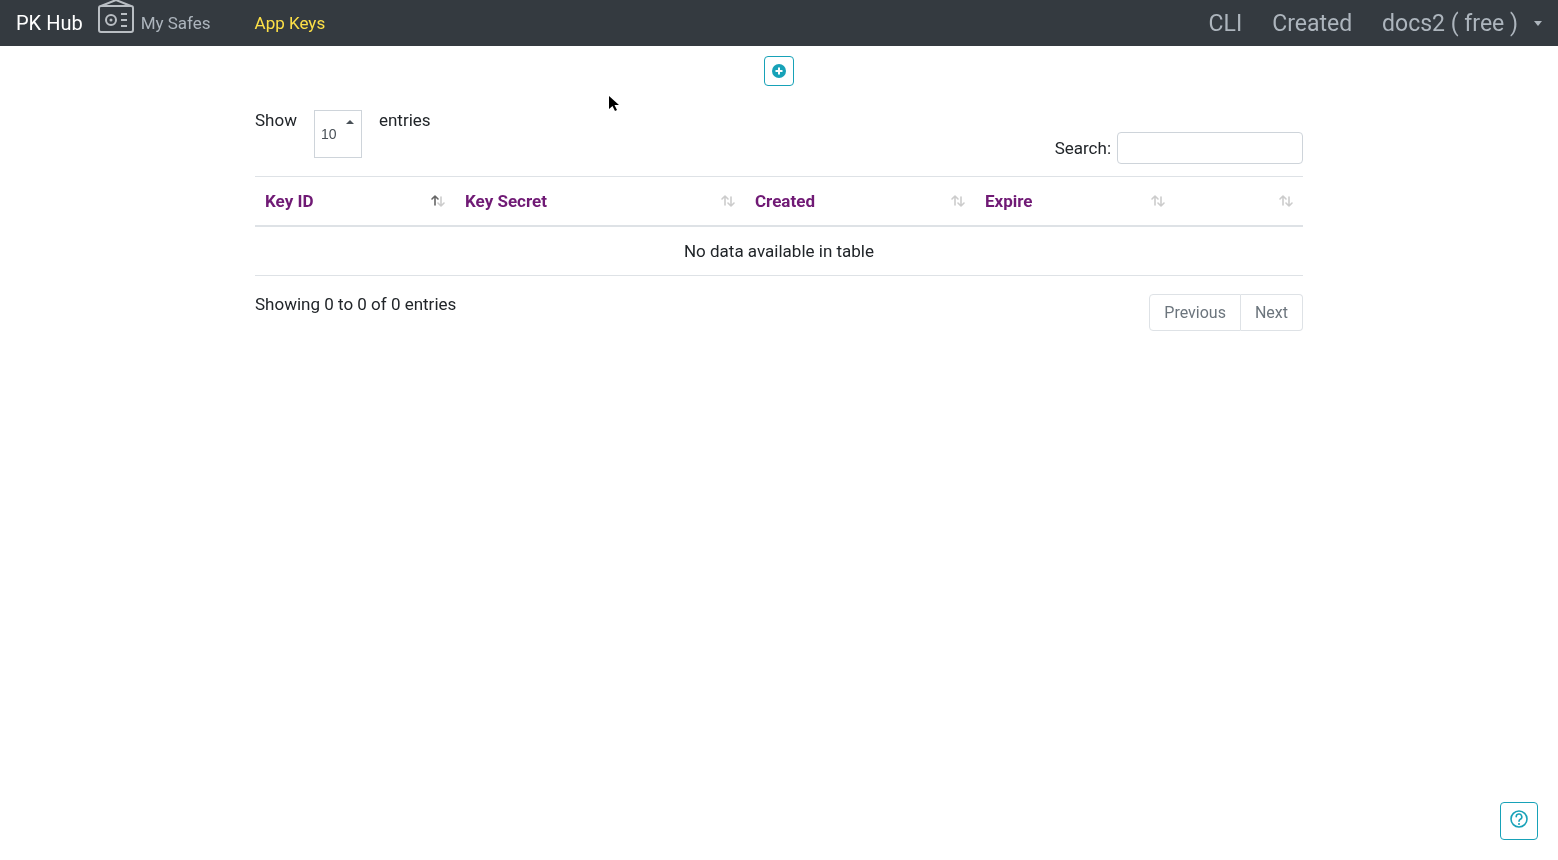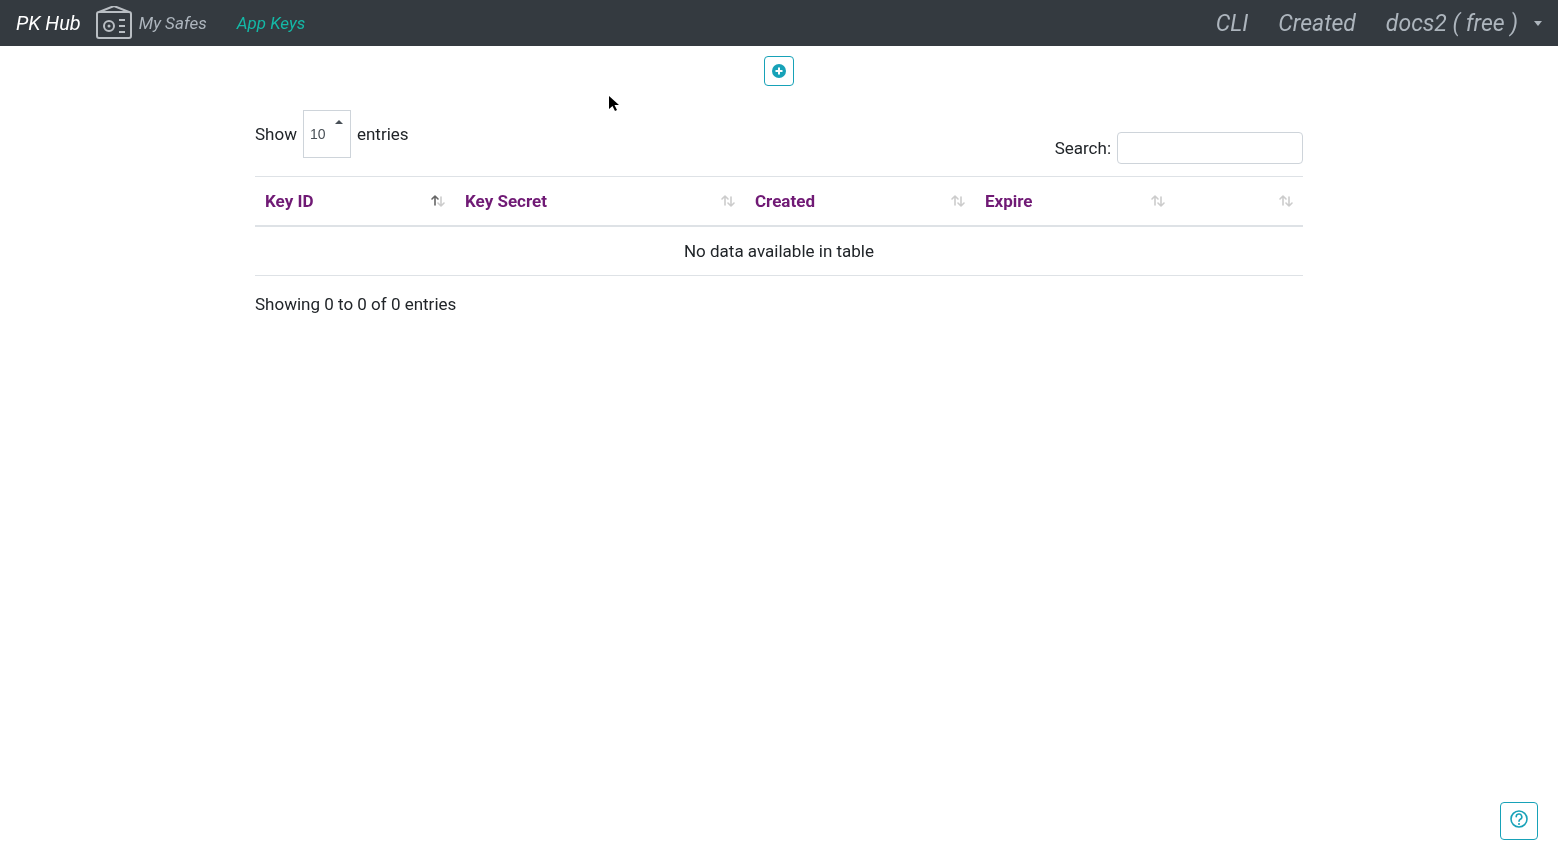--- a/index.html
+++ b/index.html
@@ -13,54 +13,52 @@
     height: 860px;
     position: relative;
     overflow: hidden;
   }
 
   
   .navbar {
     height: 46px;
     background: #343a40;
     display: flex;
-    align-items: center;
     padding: 0 16px;
     color: #ffffff;
     font-size: 17px;
-    font-style: italic;
   }
   .navbar .brand {
     font-size: 20px;
     color: #ffffff;
     margin-right: 14px;
     display: flex;
     align-items: center;
   }
   .navbar .safe-logo {
     width: 38px;
     height: 34px;
     margin-right: 6px;
     display: flex;
     align-items: center;
     justify-content: center;
   }
   .navbar .nav-left {
     display: flex;
     align-items: center;
-    gap: 30px;
+    gap: 44px;
   }
   .navbar .nav-left a {
     color: #adb5bd;
     text-decoration: none;
     font-size: 17px;
     cursor: pointer;
   }
   .navbar .nav-left a.active {
-    color: #14b8a6;
+    color: #fde047;
   }
   .navbar .nav-right {
     margin-left: auto;
     display: flex;
     align-items: center;
     gap: 30px;
   }
   .navbar .nav-right a {
     color: #adb5bd;
     text-decoration: none;
@@ -108,22 +106,22 @@
   .dt-top {
     display: flex;
     justify-content: space-between;
     align-items: center;
     margin-bottom: 12px;
     font-size: 17px;
     color: #212529;
   }
   .dt-length {
     display: flex;
-    align-items: center;
-    gap: 6px;
+    align-items: flex-start;
+    gap: 17px;
   }
   .dt-length select {
     height: 48px;
     border: 1px solid #ced4da;
     border-radius: 0;
     padding: 0 24px 0 6px;
     font-size: 14px;
     color: #495057;
     background: #ffffff;
     appearance: none;
@@ -365,20 +363,24 @@
     </thead>
     <tbody>
       <tr>
         <td colspan="5">No data available in table</td>
       </tr>
     </tbody>
   </table>
 
   <div class="dt-bottom">
     <div>Showing 0 to 0 of 0 entries</div>
+    <div class="paginate">
+      <div class="pg-btn prev">Previous</div>
+      <div class="pg-btn next">Next</div>
+    </div>
   </div>
 
 </div>
 
 <div class="help-float">
   <span>
     <svg width="18" height="18" viewBox="0 0 18 18">
       <circle cx="9" cy="9" r="8" fill="none" stroke="#17a2b8" stroke-width="1.6"></circle>
       <path d="M6.2 6.8 a2.8 2.8 0 1 1 4.1 2.5 c-0.9 0.5 -1.3 1 -1.3 2" fill="none" stroke="#17a2b8" stroke-width="1.6" stroke-linecap="round"></path>
       <circle cx="9" cy="14" r="1" fill="#17a2b8"></circle>

